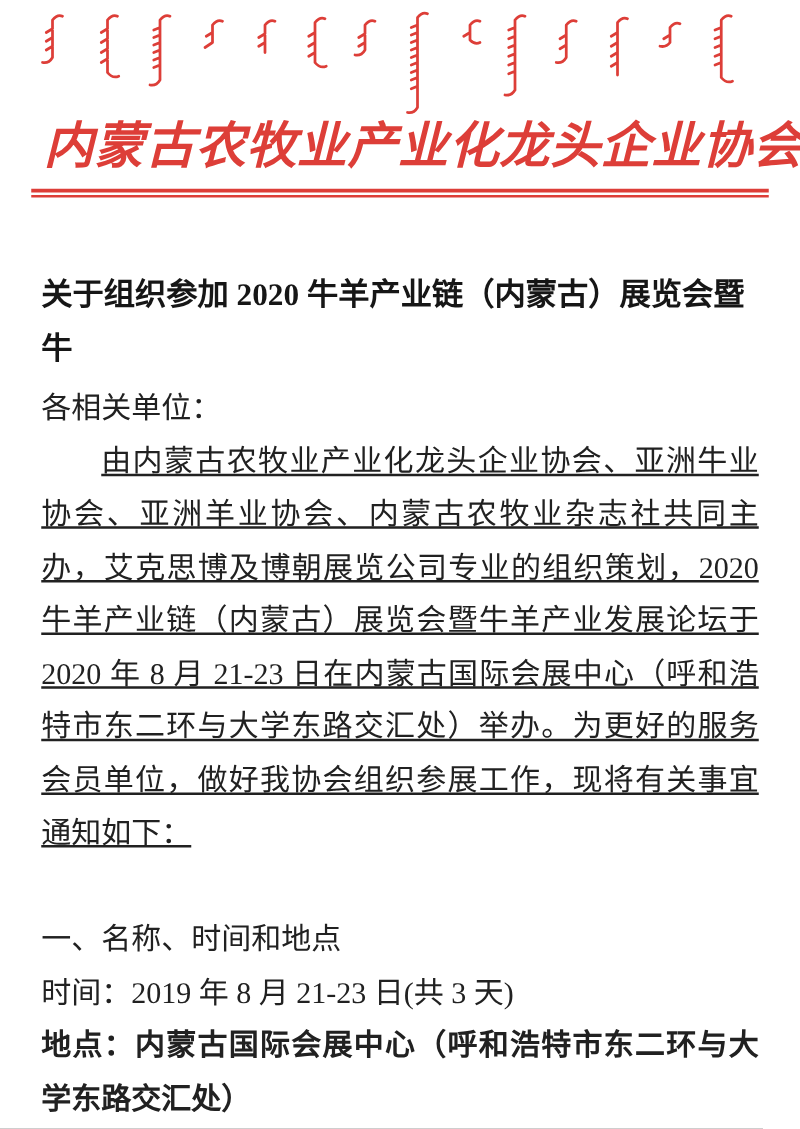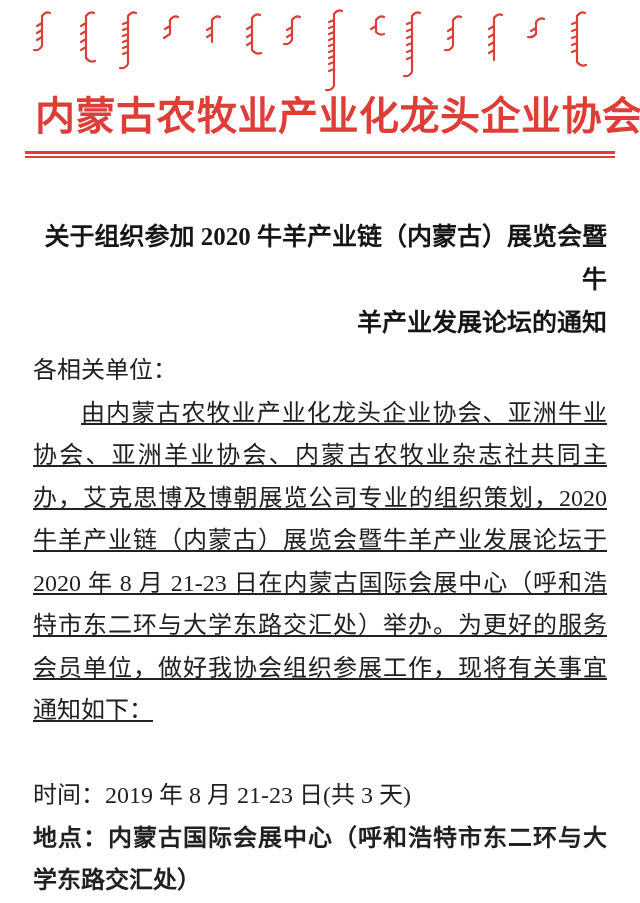--- a/index.html
+++ b/index.html
@@ -23,32 +23,33 @@
     color: #dd3e38;
     font-weight: 700;
     font-size: 40px;
     line-height: 46px;
     padding: 0 35px;
     text-align: justify;
     text-align-last: justify;
     text-justify: inter-character;
     letter-spacing: 0.5px;
     white-space: nowrap;
+    font-style: italic;
   }
   .rule-wrap { margin: 11px 25px 0 25px; }
   .rule-thick { height: 3px; background: #dd3e38; }
   .rule-thin  { height: 2px; background: #dd3e38; margin-top: 2px; }
   
   .notice { padding: 0 33px; }
   .doc-title {
     margin: 57px 0 0 0;
     font-size: 25px;
     font-weight: 700;
     line-height: 43px;
-    text-align: right;
+    text-align: left;
     color: #161616;
   }
   .bodyline {
     margin: 0;
     font-size: 24px;
     line-height: 42.5px;
     color: #212121;
   }
   .salutation { margin-top: 5px; }
   .intro {
@@ -92,29 +93,29 @@
 
   <div class="rule-wrap">
     <div class="rule-thick"></div>
     <div class="rule-thin"></div>
   </div>
 
   <div class="notice">
 
     <h1 class="doc-title">
       <span>关于组织参加 2020 牛羊产业链（内蒙古）展览会暨牛</span><br>
-      <span>羊产业发展论坛的通知</span>
     </h1>
 
     <p class="bodyline salutation">各相关单位：</p>
 
     <p class="bodyline intro">由内蒙古农牧业产业化龙头企业协会、亚洲牛业协会、亚洲羊业协会、内蒙古农牧业杂志社共同主办，艾克思博及博朝展览公司专业的组织策划，2020 牛羊产业链（内蒙古）展览会暨牛羊产业发展论坛于 2020 年 8 月 21-23 日在内蒙古国际会展中心（呼和浩特市东二环与大学东路交汇处）举办。为更好的服务会员单位，做好我协会组织参展工作，现将有关事宜通知如下：</p>
 
     <div class="blank-line"></div>
 
+    <p class="bodyline">一、名称、时间和地点</p>
 
 
     <p class="bodyline">时间：2019 年 8 月 21-23 日(共 3 天)</p>
 
     <p class="bodyline justified">地点：内蒙古国际会展中心（呼和浩特市东二环与大学东路交汇处）</p>
 
     <p class="bodyline">二、参展范围</p>
 
   </div>
 </div>

